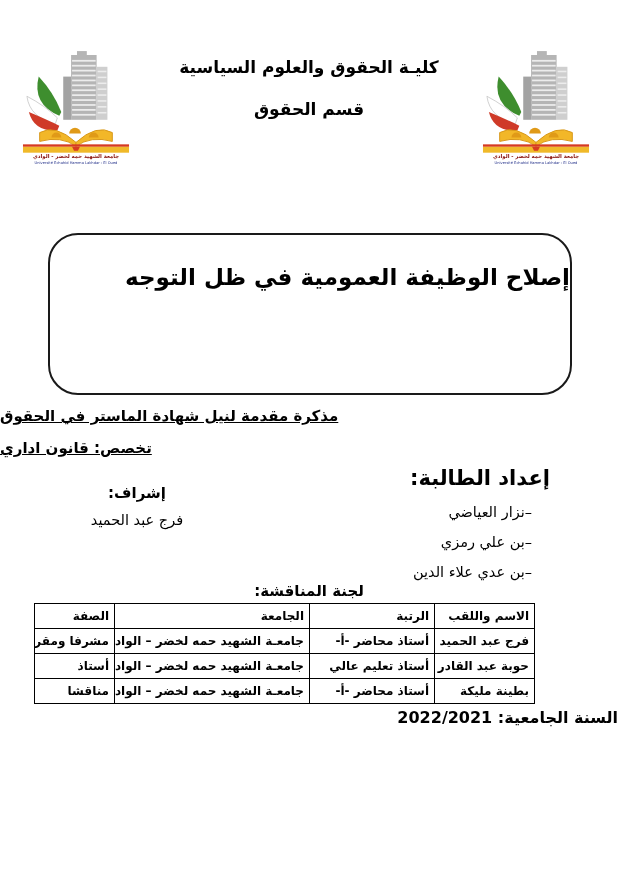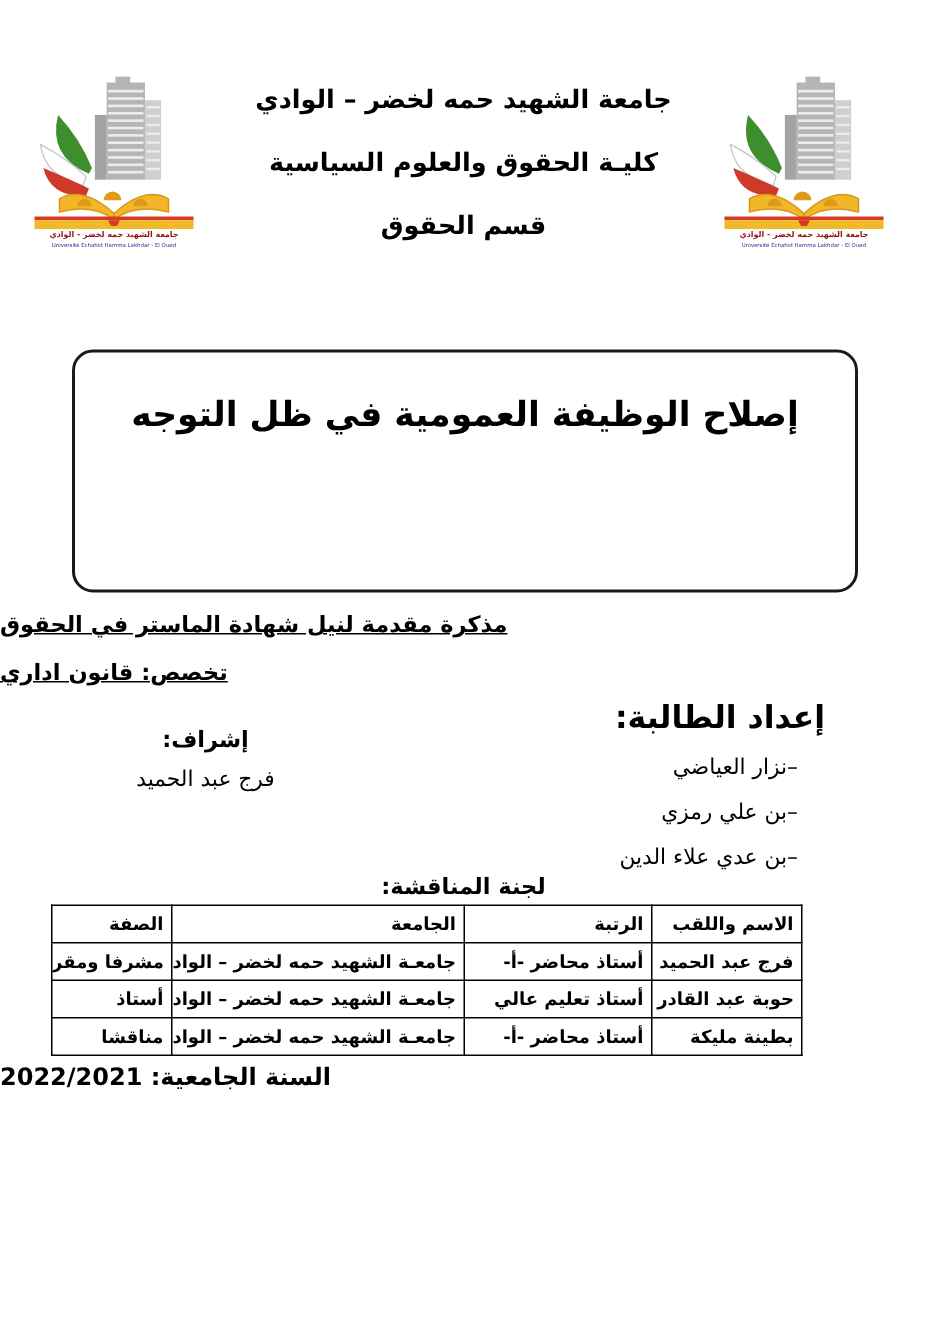--- a/index.html
+++ b/index.html
@@ -17,22 +17,22 @@
   }
   .header-text .h-line { font-size:17px; line-height:42px; white-space:nowrap; }
 
   .logo { position:absolute; top:50px; width:108px; height:118px; }
   .logo.left  { left:22px; }
   .logo.right { right:28px; }
 
   
   .title-box {
     position:absolute; left:48px; top:233px; width:524px; height:162px;
-    border:2.5px solid #1a1a1a; border-radius:14px;
-    text-align:center; direction:rtl; padding-top:14px;
+    border:2.5px solid #1a1a1a; border-radius:30px;
+    text-align:right; direction:rtl; padding-top:14px;
   }
   .title-box .t-line { font-size:23px; font-weight:bold; line-height:57px; white-space:nowrap; }
 
   
   .memo1, .memo2 {
     position:absolute; width:100%; text-align:left; direction:rtl;
     font-weight:bold; font-size:15px;text-decoration:underline;
   }
   .memo1 { top:407px; }
   .memo2 { top:439px; }
@@ -63,21 +63,21 @@
   }
   .committee-table th, .committee-table td {
     border:1.5px solid #000; height:25px; padding:0 5px;
     font-size:12px; font-weight:bold; text-align:right;
     white-space:nowrap; overflow:hidden;
   }
   .committee-table th.univ-h { text-align:right; }
 
   
   .footer-year {
-    position:absolute; top:708px; width:100%; text-align:left;
+    position:absolute; top:708px; width:100%; text-align:right;
     direction:rtl; font-size:16px; font-weight:bold;
   }
 </style>
 </head>
 <body>
 
 <div class="page">
 
   <div class="logo left">
     <svg viewBox="0 0 110 118" width="108" height="118">
@@ -181,21 +181,20 @@
         <rect x="1" y="95" width="108" height="2.5" fill="#d63a22"></rect>
         <rect x="1" y="97.5" width="108" height="6" fill="#f0b929"></rect>
         <path d="M51 97.5 L59 97.5 L57 101.5 L53 101.5 Z" fill="#d63a22"></path>
       </g>
       <text x="55" y="109" font-size="5.4" font-weight="bold" fill="#8b1510" text-anchor="middle">جامعة الشهيد حمه لخضر - الوادي</text>
       <text x="55" y="115.5" font-size="3.7" fill="#23308a" text-anchor="middle">Université Echahid Hamma Lakhdar - El Oued</text>
     </svg>
   </div>
 
   <div class="header-text">
-    <div class="h-line">جامعة الشهيد حمه لخضر – الوادي</div>
     <div class="h-line">كليـة الحقوق والعلوم السياسية</div>
     <div class="h-line">قسم الحقوق</div>
   </div>
 
   <div class="title-box">
     <div class="t-line">إصلاح الوظيفة العمومية في ظل التوجه</div>
   </div>
 
   <div class="memo1">مذكرة مقدمة لنيل شهادة الماستر في الحقوق</div>
   <div class="memo2">تخصص: قانون اداري</div>

